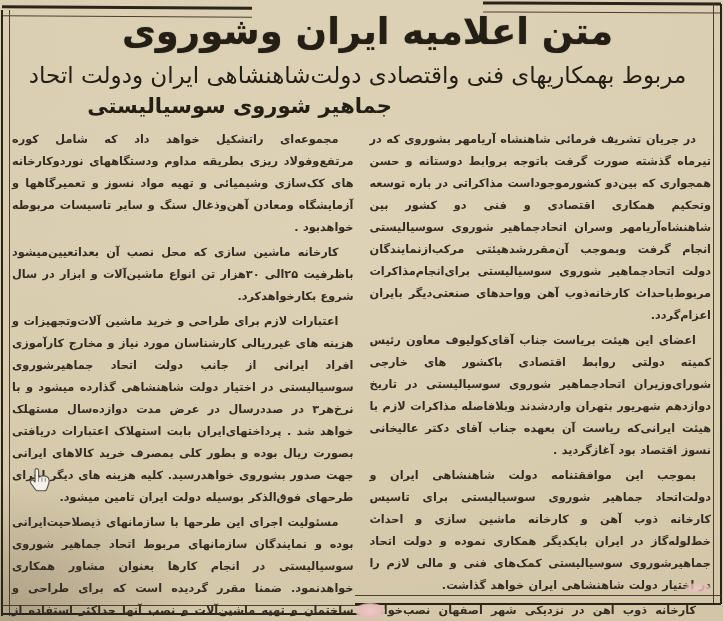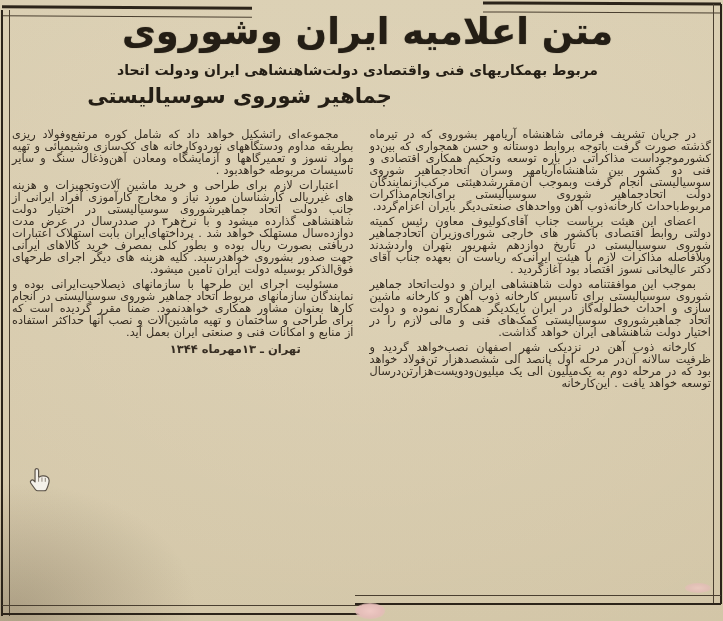--- a/index.html
+++ b/index.html
@@ -32,36 +32,37 @@
   #bottom-rule-right{bottom:16px;right:2px;width:366px;}
   #bottom-rule-left{bottom:6px;left:2px;width:360px;}
   
   .headline{position:absolute;top:10px;right:0;left:0;text-align:center;color:#241e15;}
   .headline h1{
     margin:0;font-size:37px;font-weight:bold;letter-spacing:-1px;
     text-shadow:0 0 1px rgba(36,30,21,.6);
     padding-left:12px;
   }
   .subtitle1{
-    margin:9px 18px 0 10px;font-size:14px;font-weight:bold;letter-spacing:-.5px;
+    margin:9px 18px 0 10px;font-size:23px;font-weight:normal;letter-spacing:-.5px;
   }
   .subtitle2{
     margin:6px 0 0;font-size:21px;font-weight:bold;letter-spacing:-.5px;
     transform:translateX(-122px);
   }
   
   .body-cols{
     position:absolute;top:129px;right:12px;left:12px;bottom:24px;
     display:flex;direction:rtl;gap:16px;
   }
   .col{flex:1;}
   .col p{
-    margin:0 0 3px;font-size:11.3px;line-height:12px;
+    margin:0 0 3px;font-size:11.3px;line-height:22px;
     text-align:justify;text-indent:15px;color:#362d22;
     word-spacing:.5px;
+    font-weight:bold;
   }
   .dateline{
     margin-top:1px;font-size:11.5px;font-weight:bold;color:#362d22;
     text-align:center;padding-left:105px;
   }
   
   .smudge-pink{
     position:absolute;background:radial-gradient(ellipse at center,#efc9c4 0%,#e4bdb8 55%,rgba(228,189,184,0) 100%);
     border-radius:50%;
   }
@@ -89,20 +90,21 @@
 
   <div class="body-cols">
     <div class="col">
       <p>در جریان تشریف فرمائی شاهنشاه آریامهر بشوروی که در تیرماه گذشته صورت گرفت باتوجه بروابط دوستانه و حسن همجواری که بین‌دو کشورموجوداست مذاکراتی در باره توسعه وتحکیم همکاری اقتصادی و فنی دو کشور بین شاهنشاه‌آریامهر وسران اتحادجماهیر شوروی سوسیالیستی انجام گرفت وبموجب آن‌مقررشدهیئتی مرکب‌ازنمایندگان دولت اتحادجماهیر شوروی سوسیالیستی برای‌انجام‌مذاکرات مربوط‌باحداث کارخانه‌ذوب آهن وواحدهای صنعتی‌دیگر بایران اعزام‌گردد.</p>
       <p>اعضای این هیئت بریاست جناب آقای‌کولیوف معاون رئیس کمیته دولتی روابط اقتصادی باکشور های خارجی شورای‌وزیران اتحادجماهیر شوروی سوسیالیستی در تاریخ دوازدهم شهریور بتهران واردشدند وبلافاصله مذاکرات لازم با هیئت ایرانی‌که ریاست آن بعهده جناب آقای دکتر عالیخانی نسوز اقتصاد بود آغازگردید .</p>
       <p>بموجب این موافقتنامه دولت شاهنشاهی ایران و دولت‌اتحاد جماهیر شوروی سوسیالیستی برای تاسیس کارخانه ذوب آهن و کارخانه ماشین سازی و احداث خط‌لوله‌گاز در ایران بایکدیگر همکاری نموده و دولت اتحاد جماهیرشوروی سوسیالیستی کمک‌های فنی و مالی لازم را در اختیار دولت شاهنشاهی ایران خواهد گذاشت.</p>
       <p>کارخانه ذوب آهن در نزدیکی شهر اصفهان نصب‌خواهد گردید و ظرفیت سالانه آن‌در مرحله اول پانصد الی ششصدهزار تن‌فولاد خواهد بود که در مرحله دوم به یک‌میلیون الی یک میلیون‌ودویست‌هزارتن‌درسال توسعه خواهد یافت . این‌کارخانه</p>
     </div>
     <div class="col">
       <p>مجموعه‌ای راتشکیل خواهد داد که شامل کوره مرتفع‌وفولاد ریزی بطریقه مداوم ودستگاههای نوردوکارخانه های کک‌سازی وشیمیائی و تهیه مواد نسوز و تعمیرگاهها و آزمایشگاه ومعادن آهن‌وذغال سنگ و سایر تاسیسات مربوطه خواهدبود .</p>
+      <p>کارخانه ماشین سازی که محل نصب آن بعداتعیین‌میشود باظرفیت ۲۵الی ۳۰هزار تن انواع ماشین‌آلات و ابزار در سال شروع بکارخواهدکرد.</p>
       <p>اعتبارات لازم برای طراحی و خرید ماشین آلات‌وتجهیزات و هزینه های غیرریالی کارشناسان مورد نیاز و مخارج کارآموزی افراد ایرانی از جانب دولت اتحاد جماهیرشوروی سوسیالیستی در اختیار دولت شاهنشاهی گذارده میشود و با نرخ‌هر۳ در صددرسال در عرض مدت دوازده‌سال مستهلک خواهد شد . پرداختهای‌ایران بابت استهلاک اعتبارات دریافتی بصورت ریال بوده و بطور کلی بمصرف خرید کالاهای ایرانی جهت صدور بشوروی خواهدرسید. کلیه هزینه های دیگر اجرای طرحهای فوق‌الذکر بوسیله دولت ایران تامین میشود.</p>
       <p>مسئولیت اجرای این طرحها با سازمانهای ذیصلاحیت‌ایرانی بوده و نمایندگان سازمانهای مربوط اتحاد جماهیر شوروی سوسیالیستی در انجام کارها بعنوان مشاور همکاری خواهدنمود. ضمنا مقرر گردیده است که برای طراحی و ساختمان و تهیه ماشین‌آلات و نصب آنها حداکثر استفاده از منابع و امکانات فنی و صنعتی ایران بعمل آید.</p>
       <div class="dateline">تهران ـ ۱۳مهرماه ۱۳۴۴</div>
     </div>
   </div>
 
   <div class="smudge-pink" id="smudge-1"></div>
   <div class="smudge-pink" id="smudge-2"></div>
 
   <svg class="cursor" viewBox="0 0 24 26">

